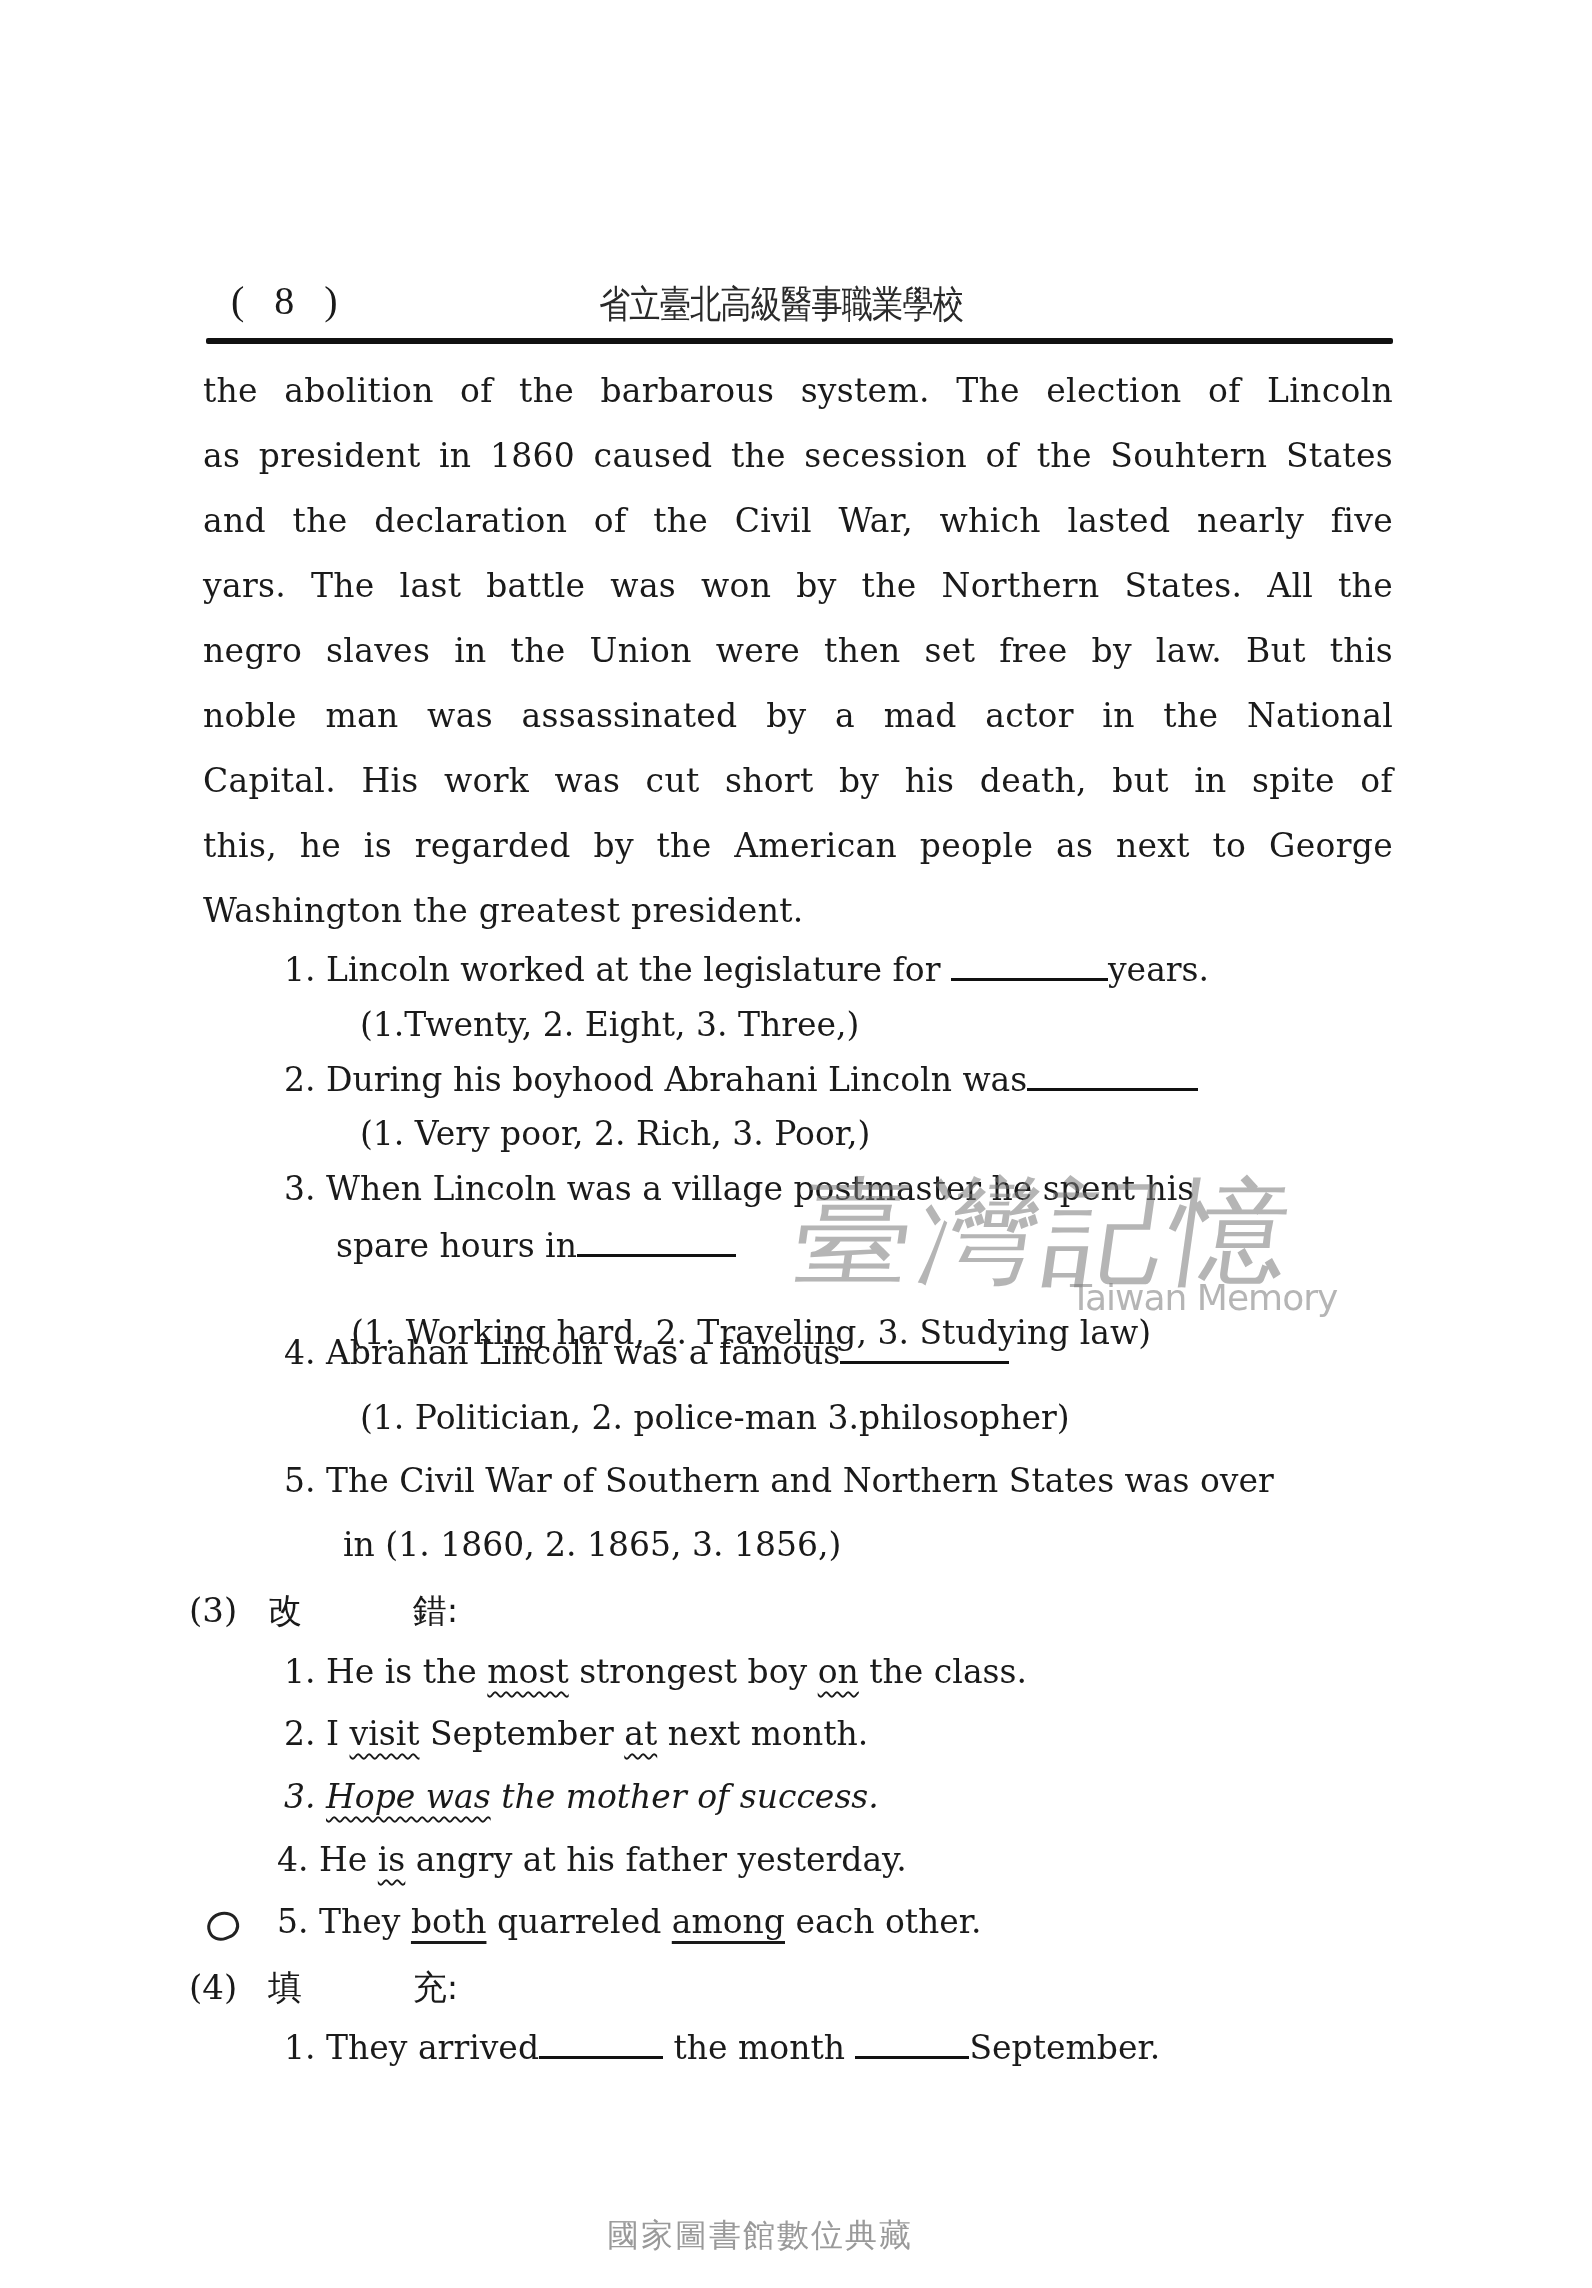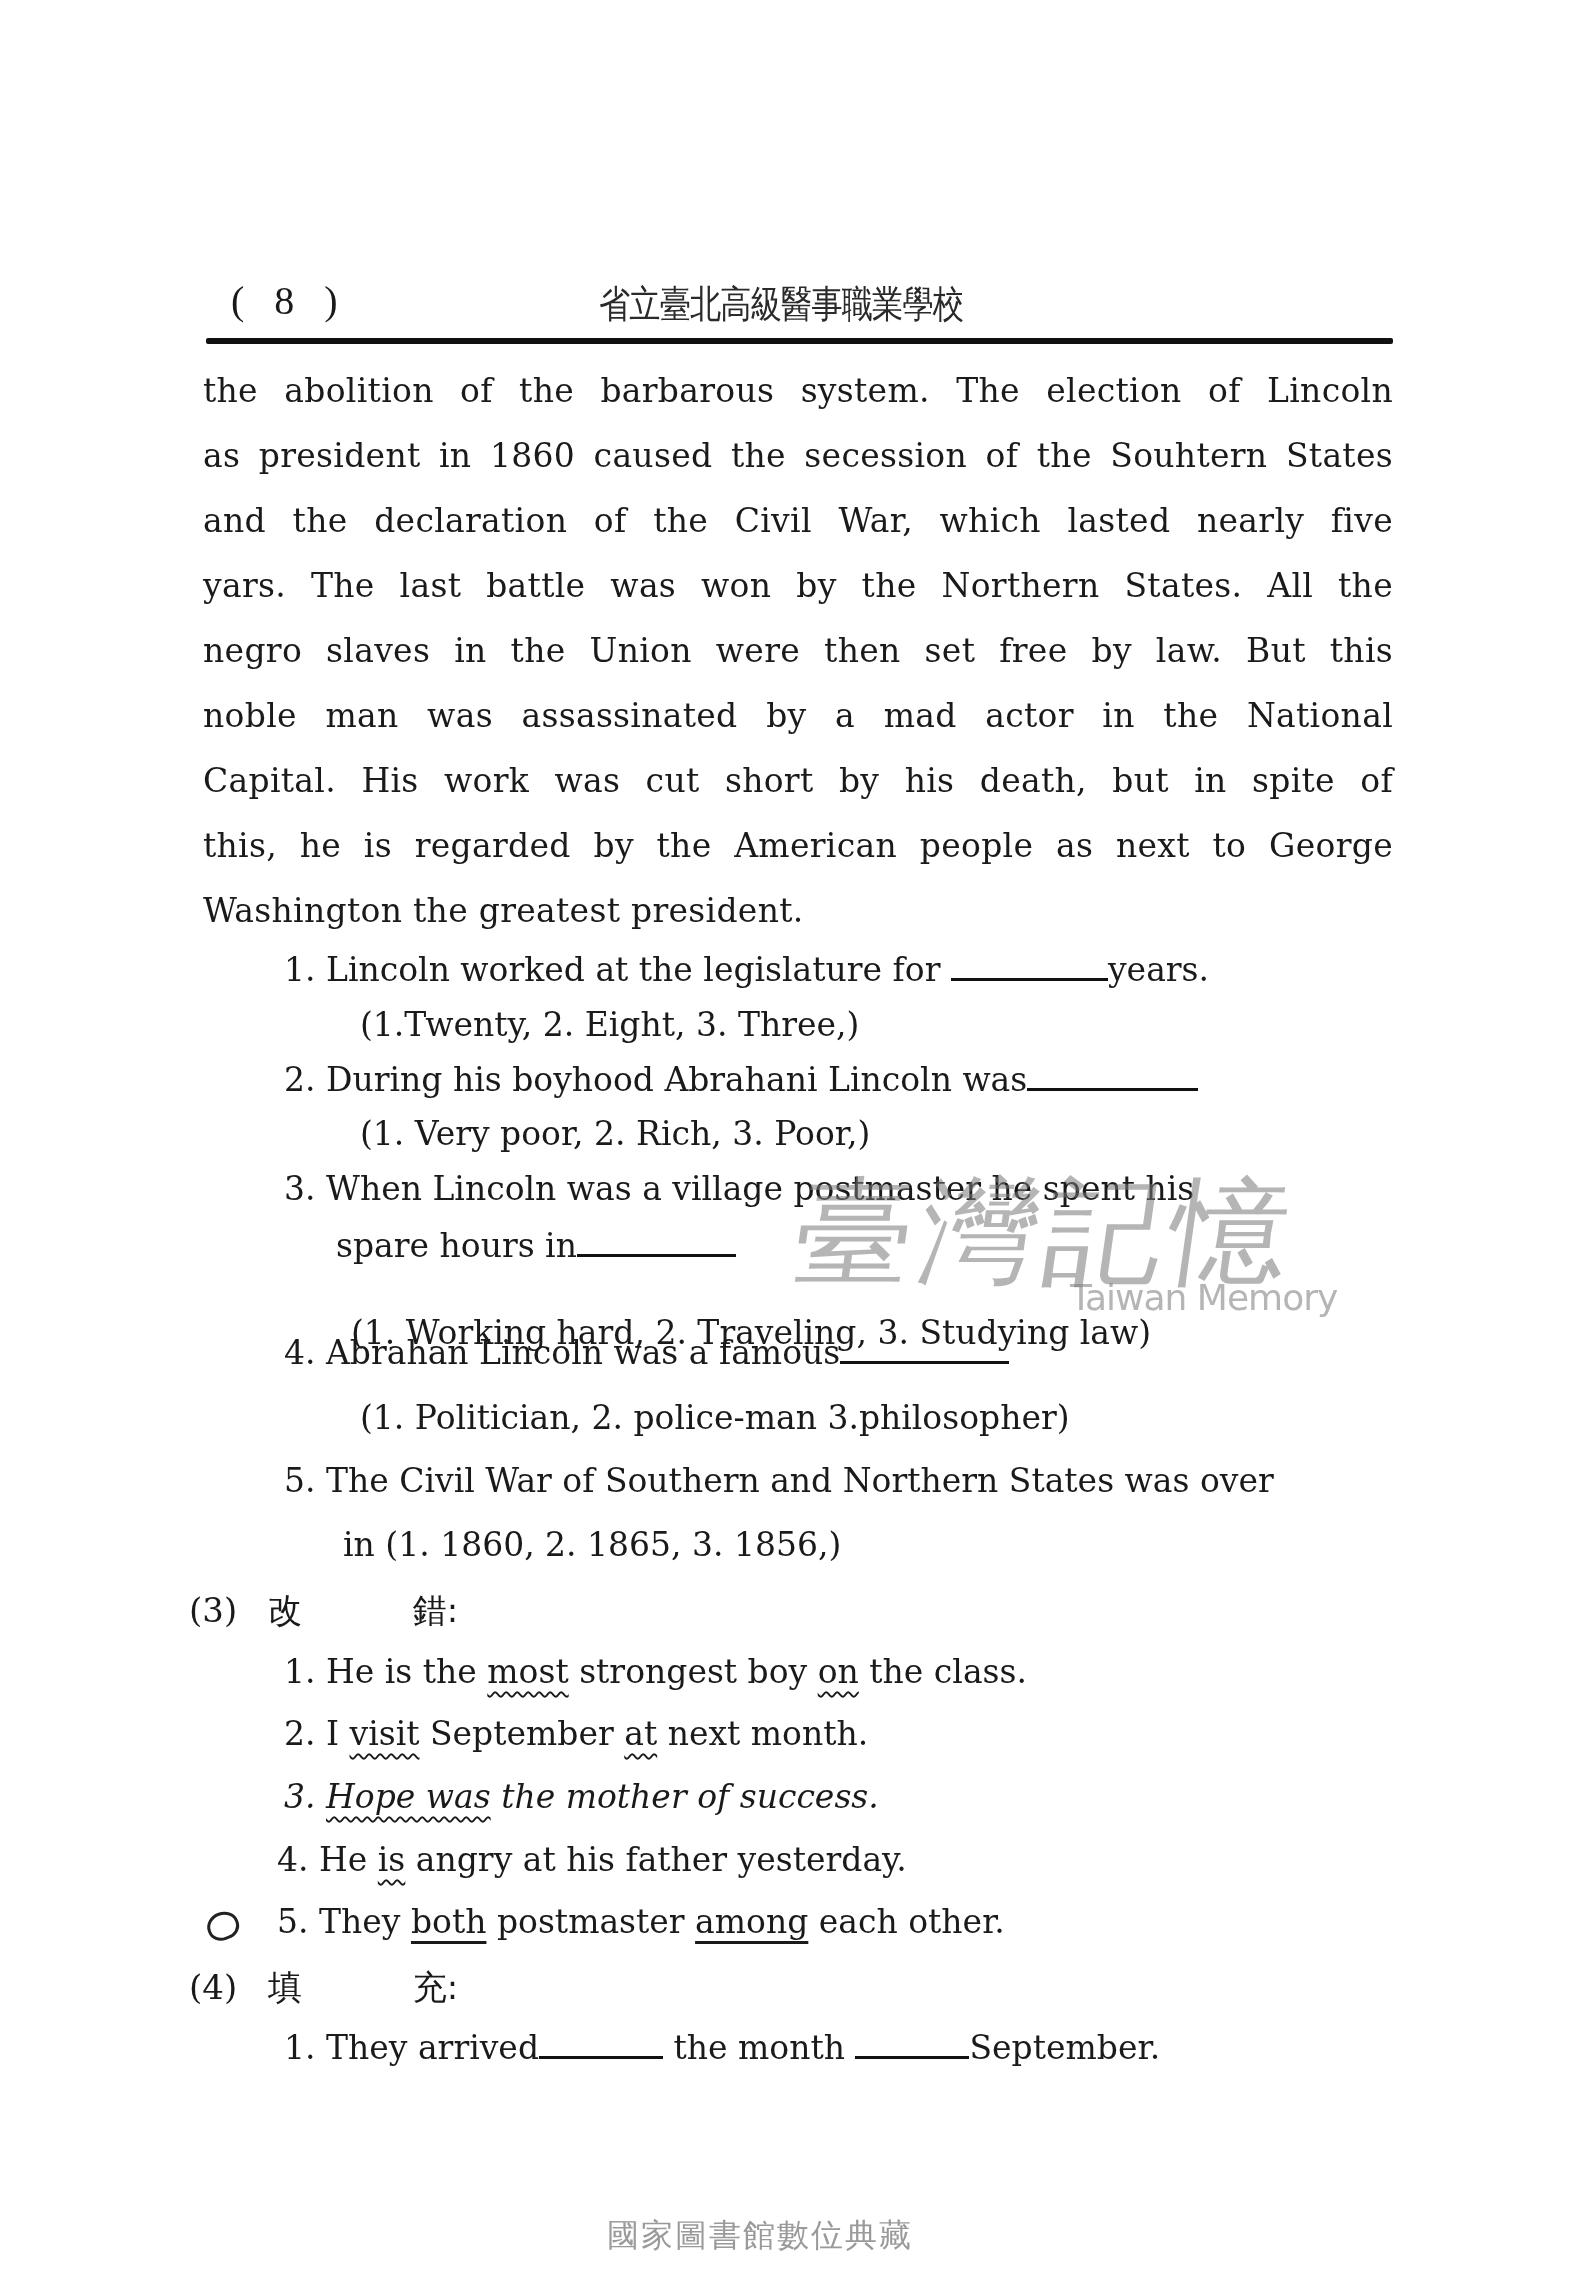--- a/index.html
+++ b/index.html
@@ -99,21 +99,21 @@
   <span>3.</span>
   <span></span><span class="ul">Hope was</span><span> the mother of success.</span>
 </div>
 <div class="abs q" style="left:277px; top:1840px;">
   <span>4.</span>
   <span>He </span><span class="ul">is</span><span> angry at his father yesterday.</span>
 </div>
 <div class="abs mark"></div>
 <div class="abs q" style="left:277px; top:1902px;">
   <span>5.</span>
-  <span>They </span><span class="ul-s">both</span><span> postmaster </span><span class="ul-s">among</span><span> each other.</span>
+  <span>They </span><span class="ul-s">both</span><span> quarreled </span><span class="ul-s">among</span><span> each other.</span>
 </div>
 
 <div class="abs sec" style="left:189px; top:1965px;">
   <span>(4)</span>
   <span class="cj" style="margin-left:20px;">填</span>
   <span class="cj" style="margin-left:100px;">充:</span>
 </div>
 <div class="abs q" style="left:284px; top:2028px;">
   <span>1.</span>
   <span>They arrived</span><span class="blank" style="width:124px;"></span>

